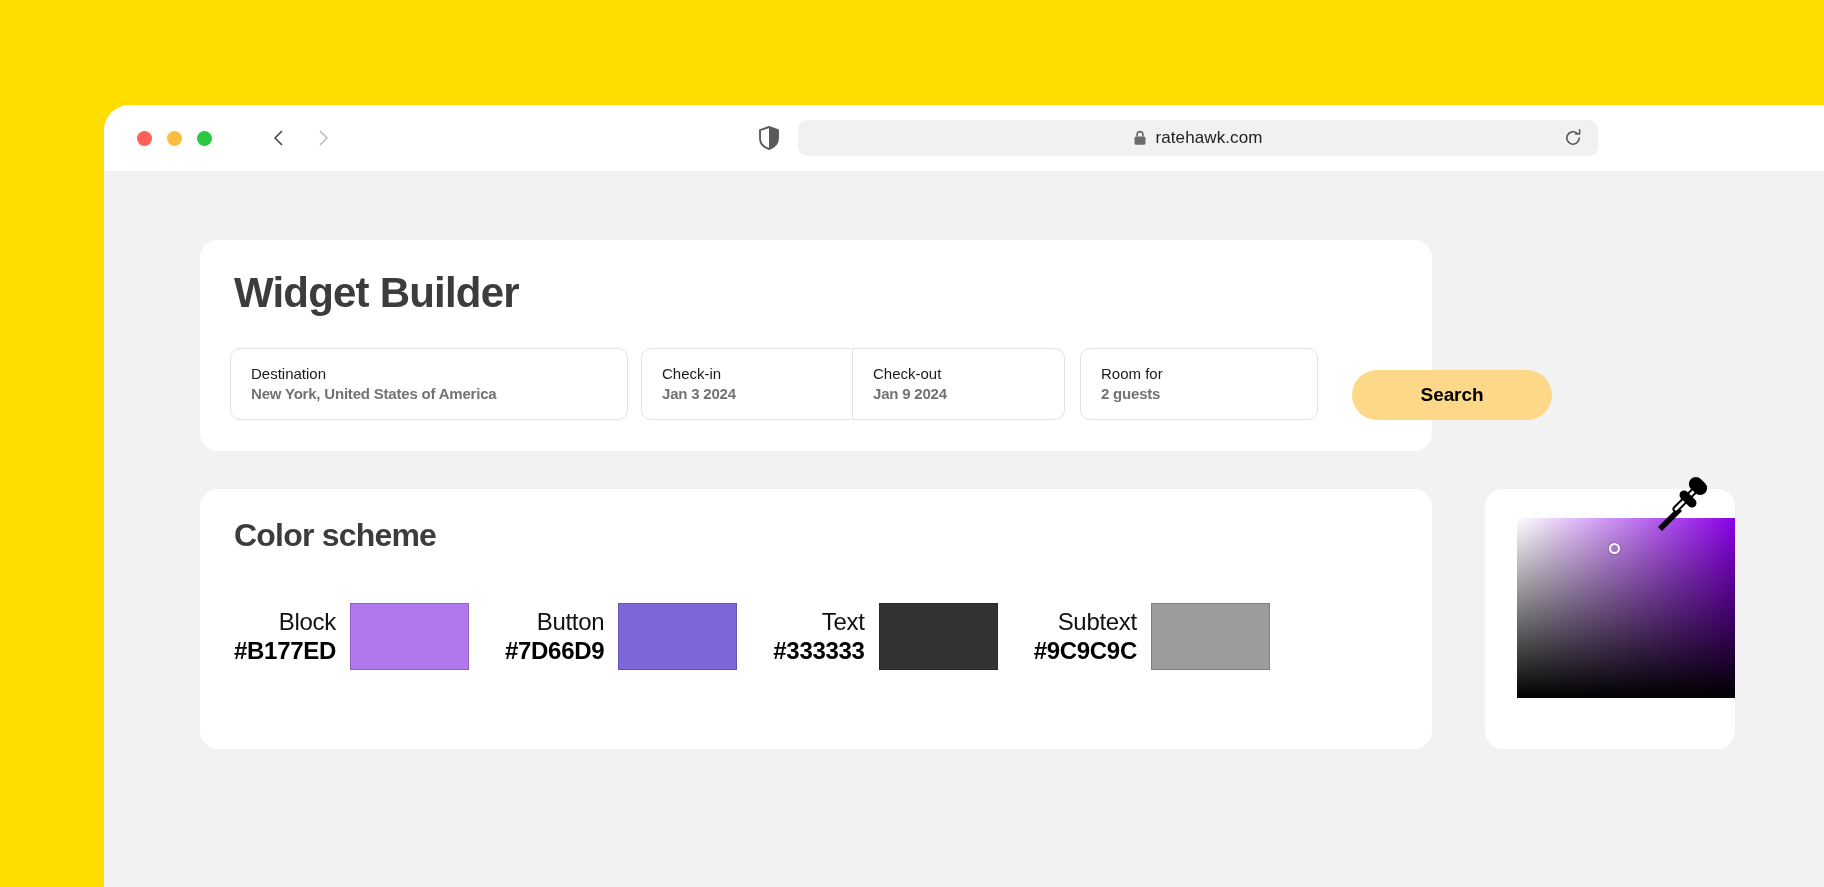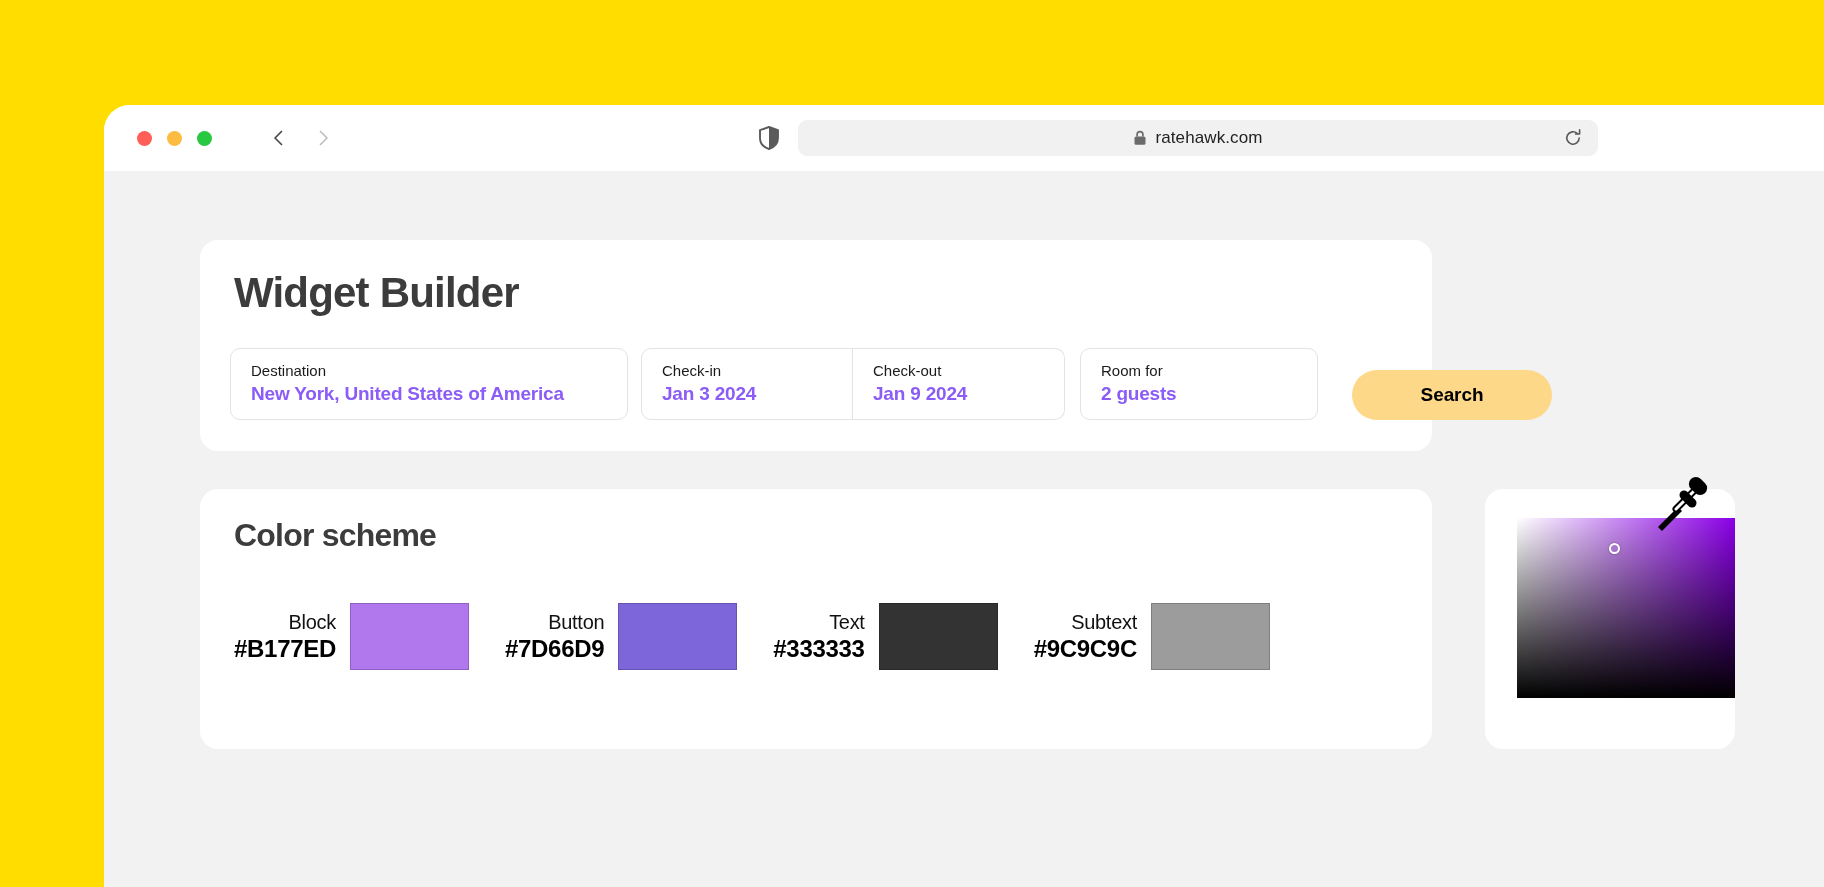--- a/index.html
+++ b/index.html
@@ -135,23 +135,23 @@
     border-top-left-radius: 0;
     border-bottom-left-radius: 0;
   }
   .field-guests { width: 238px; margin-left: 15px; }
   .field-label {
     font-size: 15px;
     color: #1A1A1A;
     line-height: 1.15;
   }
   .field-value {
-    font-size: 19px;
-    font-weight: 700;
-    color: #8b5cf6;
+    font-size: 15px;
+    font-weight: 700;
+    color: #737373;
     line-height: 1.2;
     letter-spacing: -0.2px;
     white-space: nowrap;
   }
   .search-button {
     margin-left: 34px;
     width: 200px; height: 50px;
     background: #FCD888;
     border: none;
     border-radius: 25px;
@@ -189,21 +189,21 @@
     gap: 14px;
   }
   .swatch-item + .swatch-item { margin-left: 36px; justify-content: flex-end; }
   .swatch-text {
     display: flex;
     flex-direction: column;
     align-items: flex-end;
     gap: 1px;
   }
   .swatch-name {
-    font-size: 20px;
+    font-size: 24px;
     color: #111111;
     line-height: 1.15;
     letter-spacing: -0.3px;
   }
   .swatch-hex {
     font-size: 24px;
     font-weight: 700;
     color: #000000;
     line-height: 1.15;
     letter-spacing: -0.3px;

